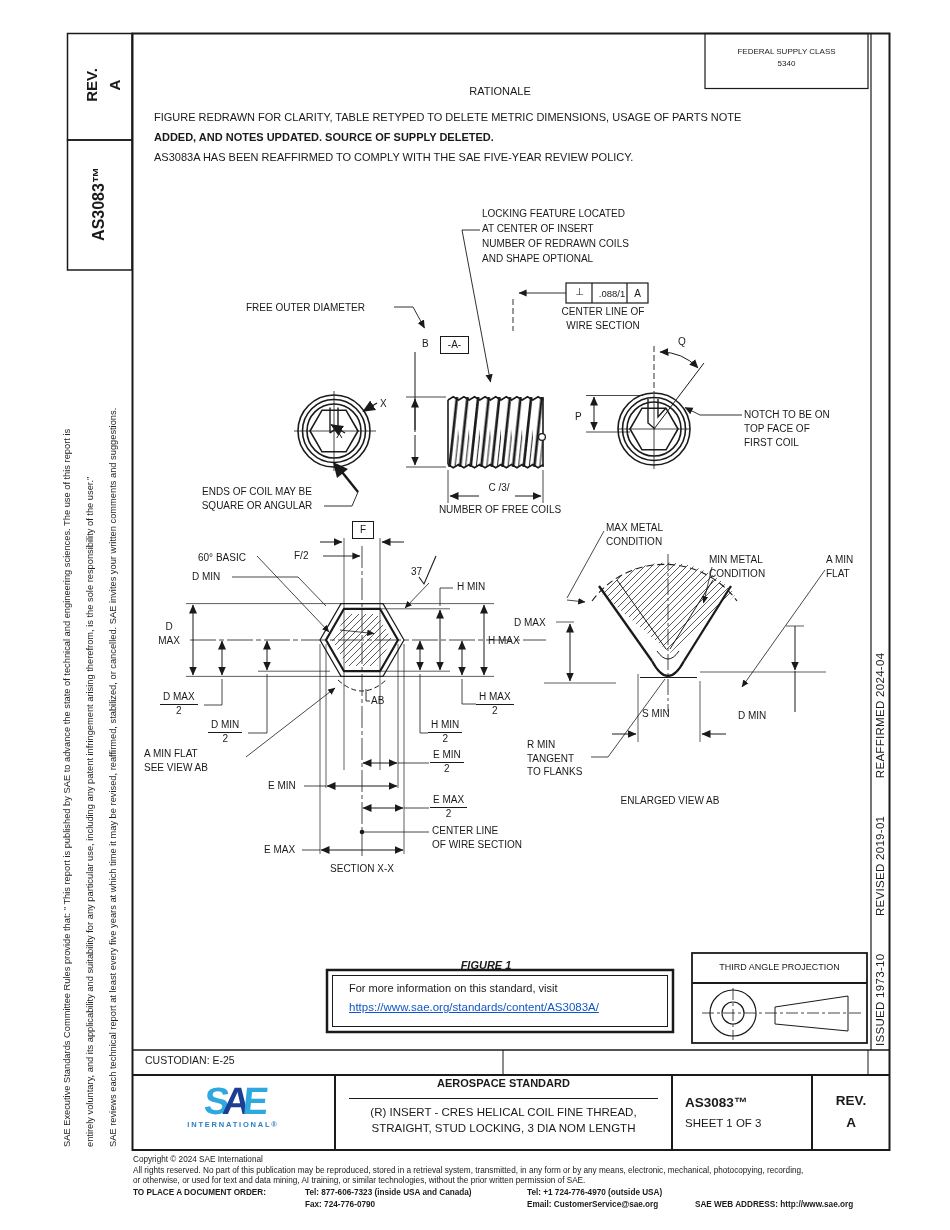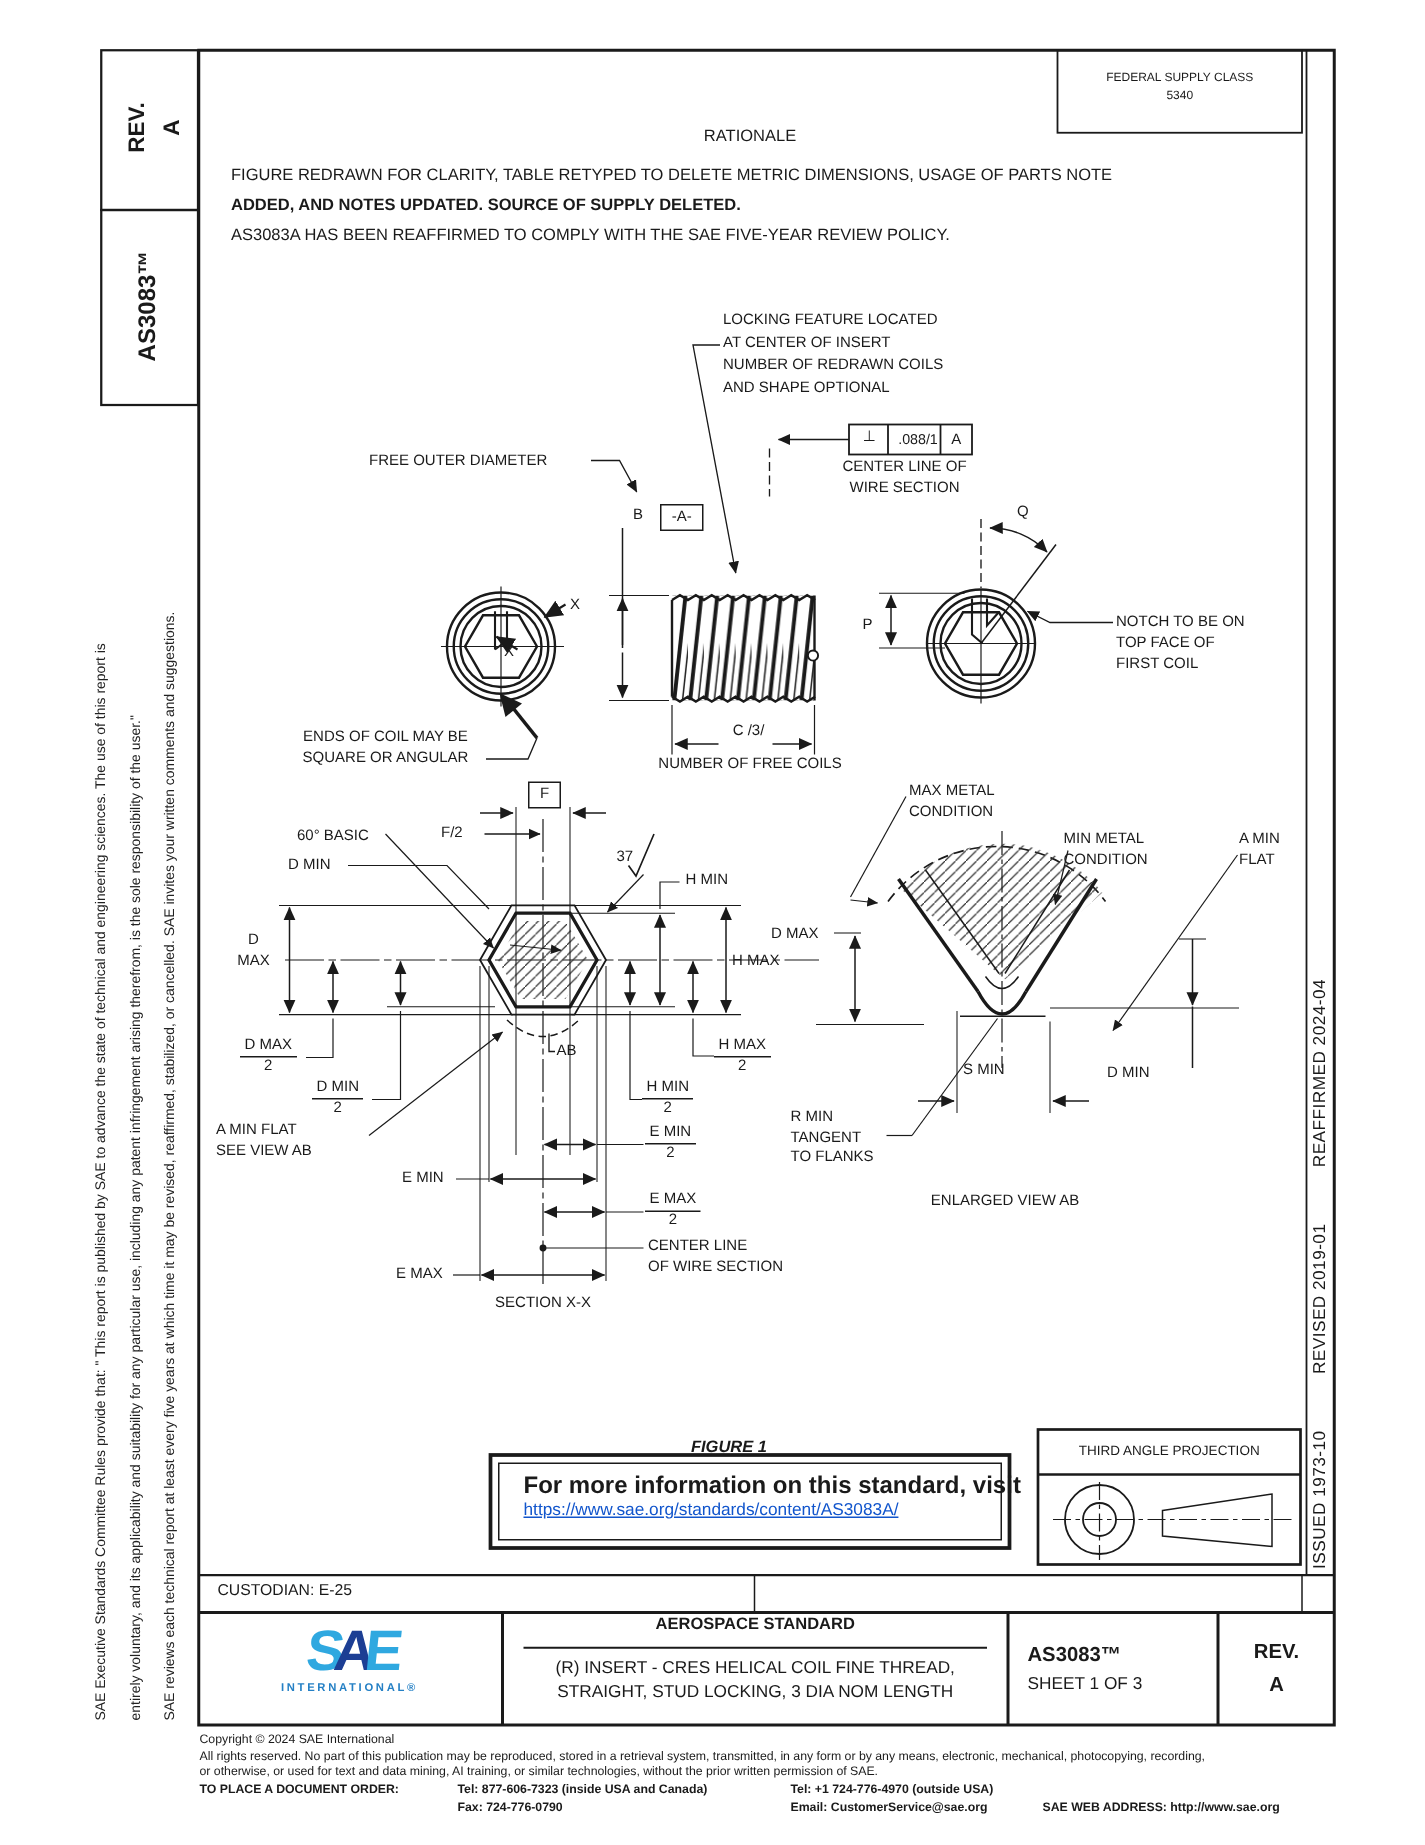--- a/index.html
+++ b/index.html
@@ -15,21 +15,21 @@
   .boxed{position:absolute;border:1.3px solid #1a1a1a;text-align:center;font-size:10px;
          line-height:15px;white-space:nowrap;}
   .vrot{position:absolute;transform:rotate(-90deg);transform-origin:0 0;white-space:nowrap;}
   .legal{font-size:9.3px;color:#222;}
   .revstrip{font-size:11.5px;letter-spacing:.3px;}
   .revstrip span{margin-right:34px;}
   .revbox{width:100px;text-align:center;font-weight:bold;font-size:15px;line-height:23px;}
   .docbox{width:124px;text-align:center;font-weight:bold;font-size:16px;}
   .fed{position:absolute;left:705px;width:163px;text-align:center;font-size:8px;line-height:11px;}
   .cap{position:absolute;font-weight:bold;font-style:italic;font-size:11px;}
-  .info-t{position:absolute;font-weight:bold;font-size:16px;}
+  .info-t{position:absolute;font-weight:normal;font-size:11px;}
   .info-l{position:absolute;font-size:11.5px;text-decoration:underline;}
   .foot{position:absolute;font-size:8.2px;line-height:10px;white-space:nowrap;}
   .foot.b{font-weight:bold;}
   .logo{position:absolute;left:168px;top:1083px;width:130px;text-align:center;}
   .logo-sae{font-size:38px;font-weight:800;letter-spacing:-7px;line-height:36px;transform:skewX(-6deg);}
   .logo-int{font-size:7.5px;font-weight:bold;letter-spacing:1.8px;margin-top:1px;}
   .tb{position:absolute;white-space:nowrap;}
 </style>
 </head>
 <body>

